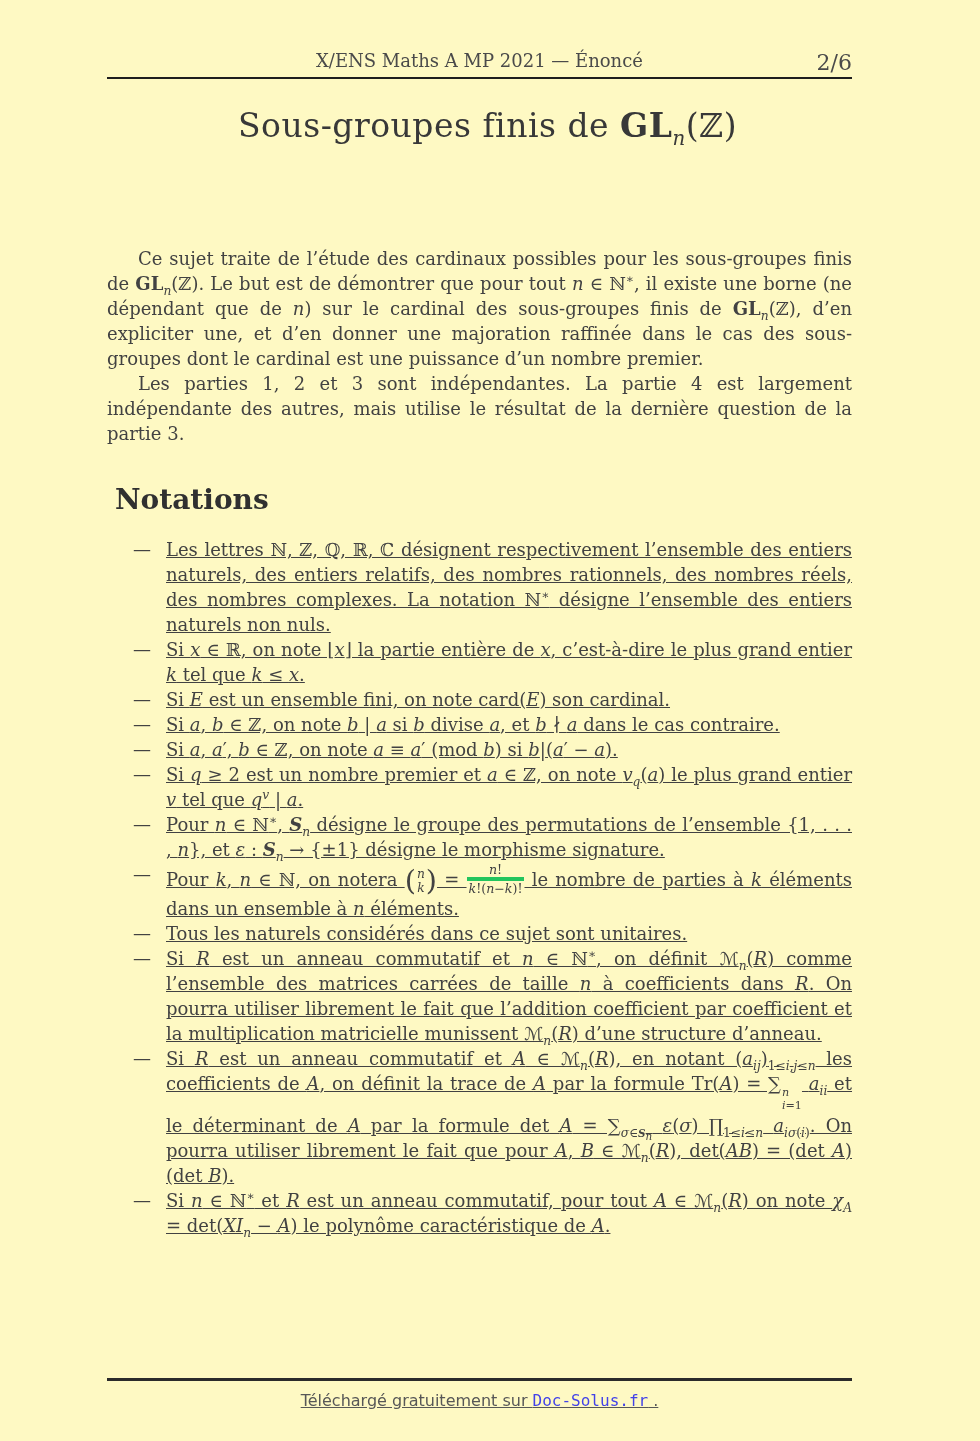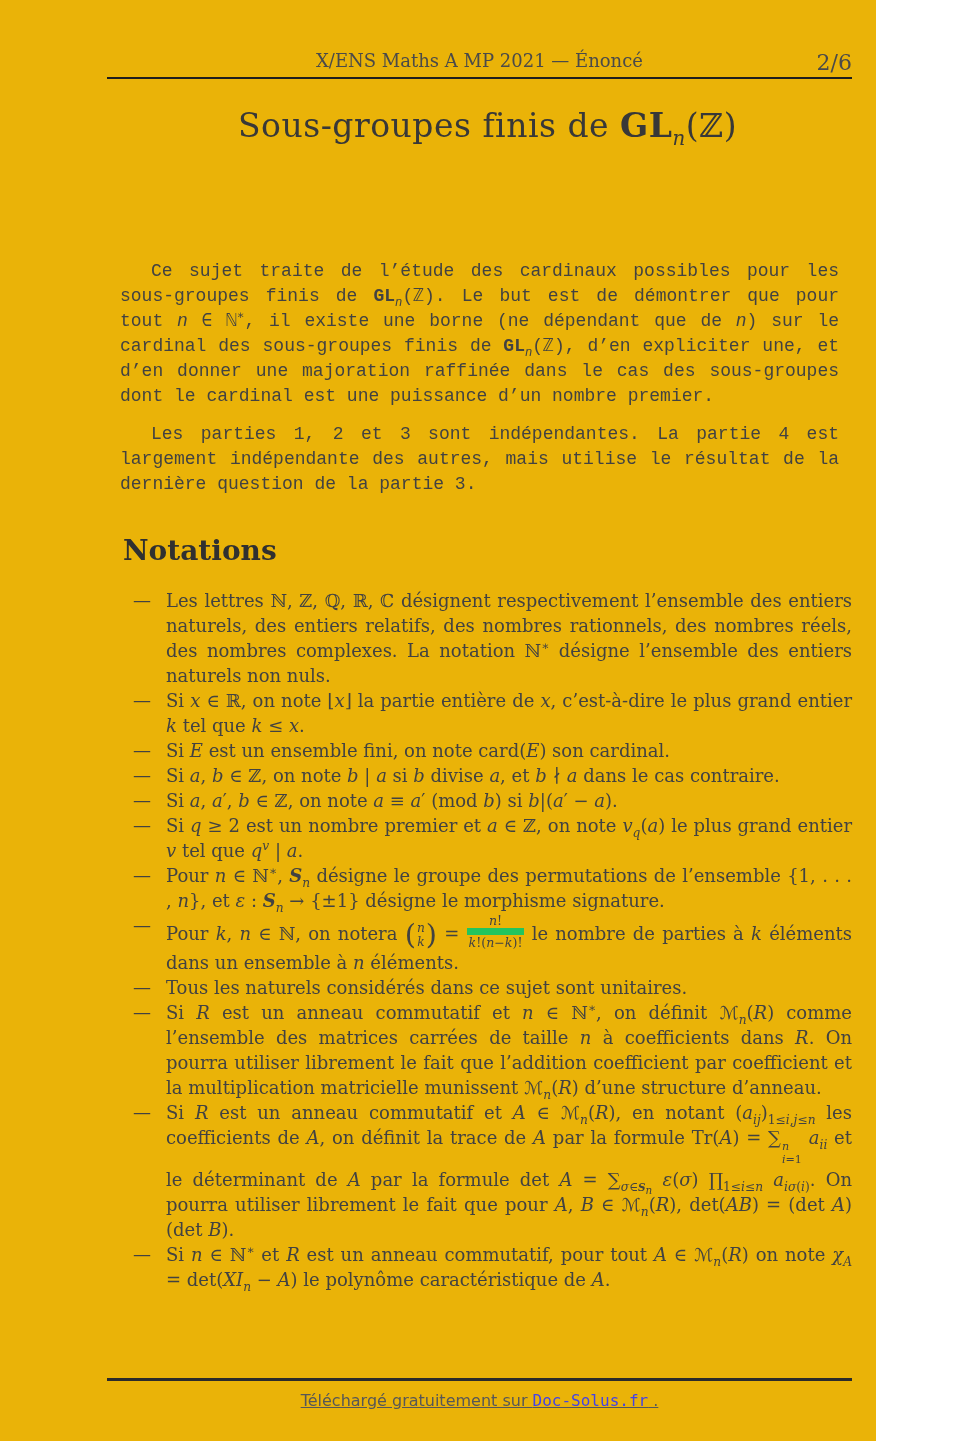--- a/index.html
+++ b/index.html
@@ -1,54 +1,54 @@
 <!DOCTYPE html>
 <html lang="fr"><head>
 <meta charset="utf-8">
 <style>
   html, body { margin:0; padding:0; }
   body {
     width:980px; height:1441px; background:#ffffff; overflow:hidden;
     font-family:"DejaVu Serif","Liberation Serif","DejaVu Sans",serif;
     color:#424242;
   }
-  .page { position:relative; width:876px; height:1441px; background:#eab308; }
+  .page { position:relative; width:980px; height:1441px; background:#fef9c3; }
 
   
   .header-row { position:absolute; top:50px; left:107px; width:745px; height:24px; }
   .header-title { text-align:center; font-size:18px; color:#4a4a4a; }
   .header-page { position:absolute; right:0; top:0; font-size:22px; color:#4a4a4a; }
   .header-rule { position:absolute; top:77px; left:107px; width:745px; height:2px; background:#1e1e1e; }
 
   
   .doc-title {
     position:absolute; top:98px; left:107px; width:745px; margin:8px;
     text-align:center; font-size:33px; font-weight:normal; color:#383838;
     letter-spacing:0.5px;
   }
   .doc-title b { font-weight:700; }
   .doc-title sub { font-size:60%; }
 
   
   .content { position:absolute; top:246px; left:107px; width:745px; }
   .content p {
-    margin:13px; font-size:18px; line-height:25px; text-align:justify;
-    text-indent:31px; color:#424242;font-family:Liberation Mono, monospace;
+    margin:0; font-size:18px; line-height:25px; text-align:justify;
+    text-indent:31px; color:#424242;
   }
   h2.section {
-    margin:37px 0 21px 16px; font-size:28px; font-weight:700; color:#303030;
+    margin:37px 0 21px 8px; font-size:28px; font-weight:700; color:#303030;
     text-indent:0;
   }
   ul.notations { list-style:none; margin:0; padding:0 0 0 26px; }
   ul.notations li {
     display:flex; align-items:flex-start;
     font-size:18px; line-height:25px; color:#424242;
   }
   .dash { flex:0 0 33px; }
-  .li-text { flex:1 1 auto; text-align:justify; }
+  .li-text { flex:1 1 auto; text-align:justify;text-decoration:underline; }
 
   i { font-style:italic; }
   sub, sup { font-size:68%; line-height:0; }
   sub sub, sub .frak { font-size:85%; }
 
   
   .supsub {
     display:inline-flex; flex-direction:column; align-items:flex-start;
     vertical-align:-0.55em; font-size:62%; line-height:1.15; margin-left:1px;
   }
@@ -62,21 +62,21 @@
     font-size:68%; line-height:1.15; padding:0 1px;
   }
   .binom .nk span { display:block; }
 
   
   .frac {
     display:inline-block; text-align:center; vertical-align:-0.6em;
     font-size:70%; line-height:1.2;
   }
   .frac .num { display:block; padding:0 2px; }
-  .frac .den { display:block; border-top:7px solid #22c55e; padding:0 2px;text-align:right; }
+  .frac .den { display:block; border-top:4px solid #22c55e; padding:0 2px;text-align:right; }
 
   
   .frak { font-style:italic; font-weight:700; }
 
   
   .footer-rule { position:absolute; top:1378px; left:107px; width:745px; height:3px; background:#2b2b2b; }
   .footer-text {
     position:absolute; top:1391px; left:107px; width:745px; text-align:center;
     font-family:"DejaVu Sans","Liberation Sans",sans-serif;
     font-size:16px; color:#575757;text-decoration:underline;

